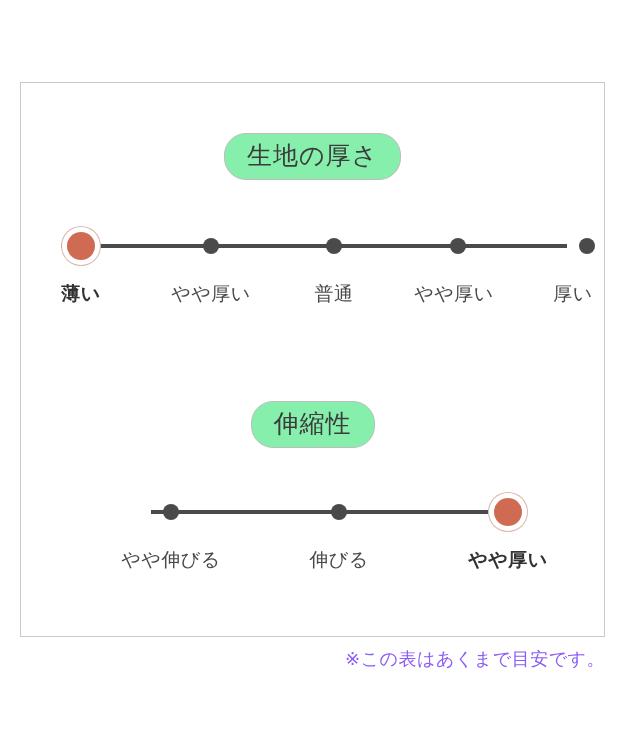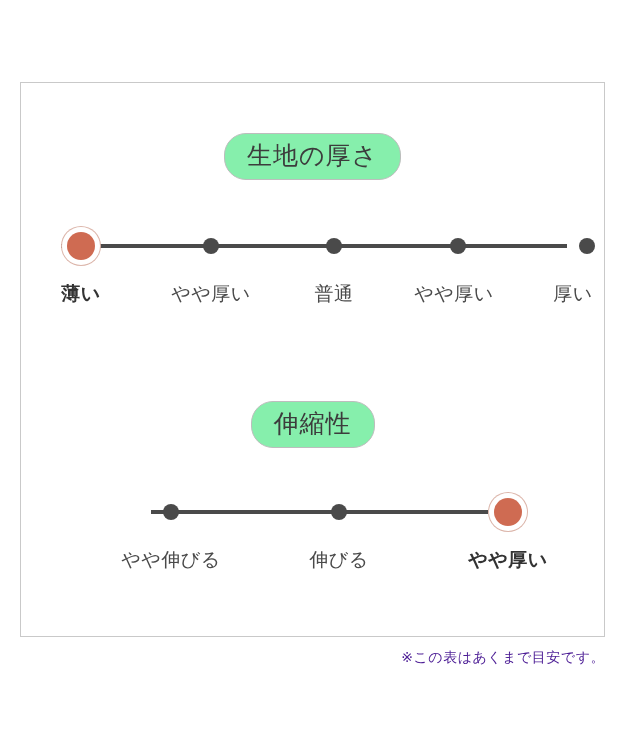--- a/index.html
+++ b/index.html
@@ -123,23 +123,23 @@
   .scale-label.selected {
     font-weight: bold;
     color: #333333;
   }
 
   
   #footer-note {
     position: absolute;
     right: 20px;
     top: 650px;
-    font-size: 14px;
+    font-size: 18px;
     line-height: 1;
-    color: #4c1d95;
+    color: #8b5cf6;
     letter-spacing: 0.5px;
     white-space: nowrap;
   }
 </style>
 </head>
 <body>
 
 <div id="spec-panel">
 
   <div class="scale-section" id="section-thickness">

